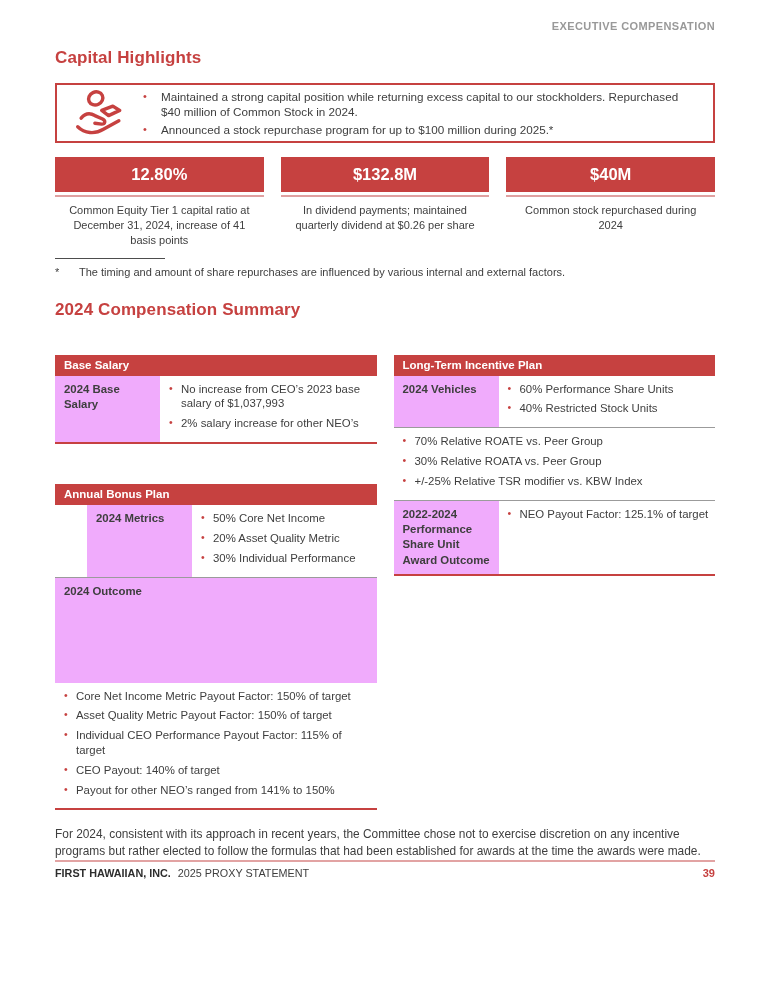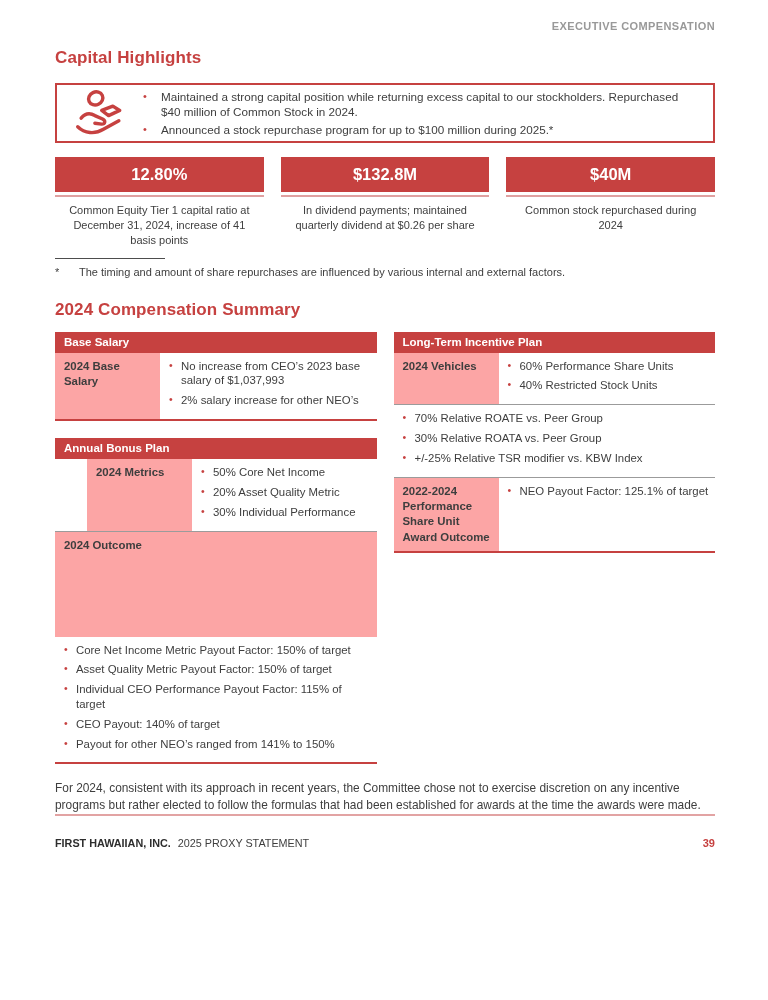--- a/index.html
+++ b/index.html
@@ -32,35 +32,35 @@
   .fn-rule { width: 110px; border-top: 1px solid #4d4d4d; margin-top: 10px; }
   .footnote { margin-top: 7px; font-size: 11px; display: flex; }
   .fn-marker { width: 24px; flex: 0 0 24px; }
 
   
   .cols { margin-top: 12px; display: flex; gap: 17px; align-items: flex-start; }
   .col { flex: 1; display: flex; flex-direction: column; }
   .col-gap { margin-top: 17px; }
 
   .sum-table { border-bottom: 2px solid #c64140; }
-  .t-head { background: #c64140; color: #ffffff; font-weight: bold; font-size: 11.5px; padding: 4px 8px 5px 9px; }
+  .t-head { background: #c64140; color: #ffffff; font-weight: bold; font-size: 11.5px; padding: 4px 8px 5px 9px; margin-top: 23px; }
   .t-row { display: flex; }
   .t-row + .t-row { border-top: 1px solid #9b9b9b; }
-  .t-label { flex: 0 0 105px; background: #fca5a5; font-weight: bold; font-size: 11.4px; line-height: 1.35; padding: 6px 6px 6px 9px; }
+  .t-label { flex: 0 0 105px; background: #f0abfc; font-weight: bold; font-size: 11.4px; line-height: 1.35; padding: 6px 6px 6px 9px; }
   .t-bullets { list-style: none; flex: 1; padding: 6px 4px 6px 8px; }
   .t-bullets li { position: relative; padding-left: 13px; font-size: 11.4px; line-height: 1.3; margin-bottom: 5px; }
   .t-bullets li::before { content: "•"; color: #c64140; position: absolute; left: 1px; font-size: 10.5px; }
   .mh60 { min-height: 60px; }
   .mh68 { min-height: 68px; padding-left: 32px; }
   .mh152 { min-height: 152px; flex-direction: column; }
 
   .body-par { margin-top: 16px; font-size: 11.9px; line-height: 1.42; }
 
   
-  .footer { margin-top: auto; border-top: 2px solid #e2a3a3; padding-top: 21px; display: flex; justify-content: space-between; align-items: baseline; font-size: 10.8px; }
+  .footer { margin-top: auto; border-top: 2px solid #e2a3a3; padding-top: 5px; display: flex; justify-content: space-between; align-items: baseline; font-size: 10.8px; }
   .f-bold { font-weight: bold; color: #2d2d2d; }
   .f-reg { color: #3e3e3e; margin-left: 4px; }
   .f-page { color: #c64140; font-weight: bold; font-size: 11px; }
 </style>
 </head>
 <body>
 
 <div class="page">
 
   <div class="kicker">EXECUTIVE COMPENSATION</div>

